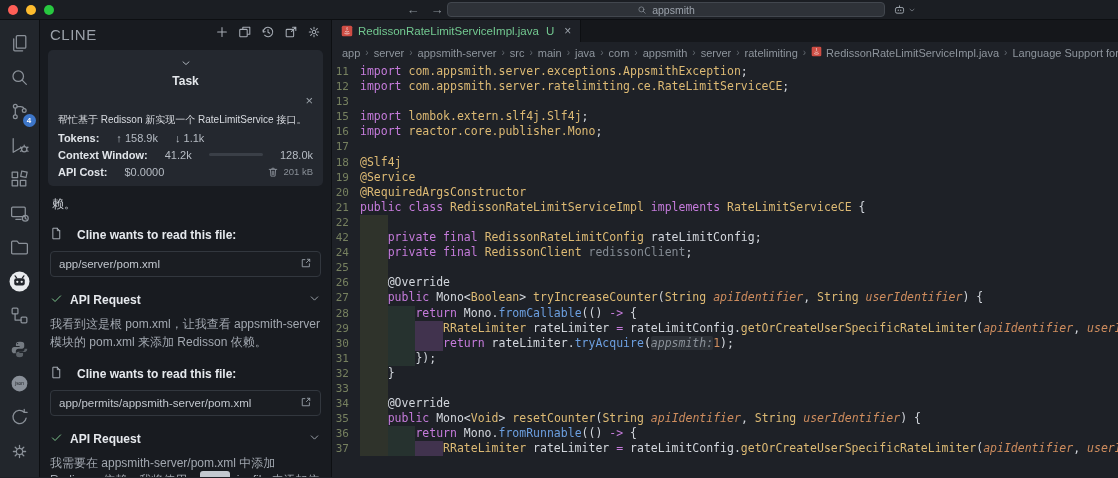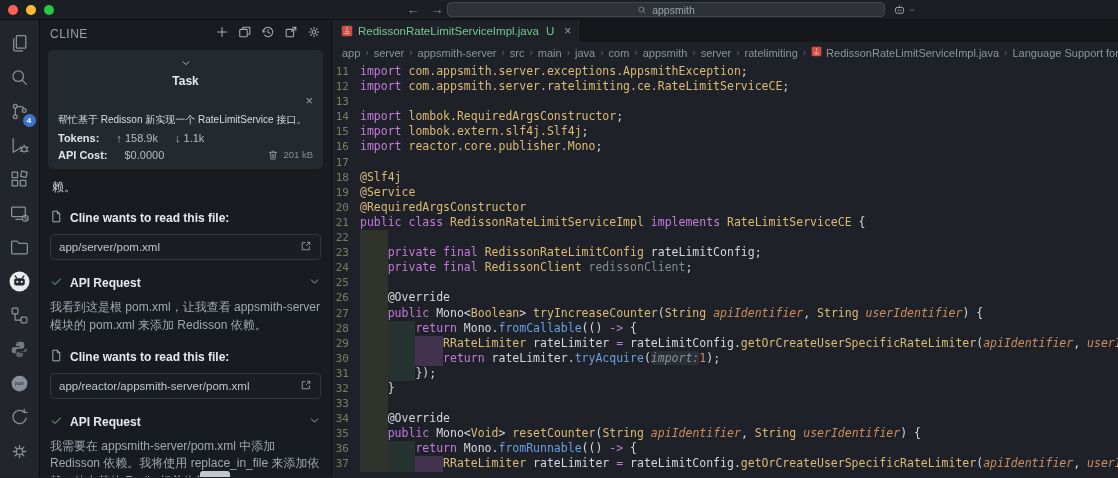--- a/index.html
+++ b/index.html
@@ -21,37 +21,37 @@
   
   .activitybar{width:40px;background:#22262c;border-right:1px solid #0d0f12;padding-top:8px;display:flex;flex-direction:column;align-items:center;flex:none;}
   .ab-item{position:relative;width:40px;height:34px;display:flex;align-items:center;justify-content:center;color:#8b9199;cursor:pointer;}
   .ab-item.active{color:#e9ebee;}
   .ab-item svg{width:21px;height:21px;}
   .ab-badge{position:absolute;right:4px;bottom:3px;width:13px;height:13px;border-radius:50%;background:#3d76c9;color:#fff;
     font-size:8px;line-height:13px;text-align:center;font-weight:bold;}
   
   .sidebar{position:relative;width:292px;background:#181b20;border-right:1px solid #0d0f12;flex:none;overflow:hidden;}
   .sb-header{height:28px;display:flex;align-items:center;padding:0 10px;}
-  .sb-title{font-size:12px;letter-spacing:.5px;color:#9ba1a9;}
+  .sb-title{font-size:15px;letter-spacing:.5px;color:#9ba1a9;}
   .sb-actions{margin-left:auto;display:flex;gap:9px;color:#a6acb4;align-items:center;}
   .sb-actions svg{width:14px;height:14px;cursor:pointer;}
   .task-card{margin:2px 8px 0;background:#24282f;border-radius:5px;padding:7px 10px 8px;}
   .task-row1{display:flex;align-items:center;gap:5px;color:#e4e7eb;font-size:12px;font-weight:bold;flex-direction:column;}
   .task-row1 svg{width:12px;height:12px;color:#b9bfc7;}
   .task-close{margin-left:auto;color:#9aa1a9;font-size:13px;font-weight:normal;cursor:pointer;}
   .task-text{margin-top:5px;font-size:10px;color:#d8dbe0;line-height:1.35;}
   .meta{margin-top:5px;font-size:11px;color:#b6bcc4;display:flex;align-items:center;gap:17px;}
   .meta b{color:#e1e5ea;}
   .pbar{flex:1;height:3.5px;border-radius:2px;background:#3a3f47;overflow:hidden;}
   .pfill{height:100%;background:#e8eaee;border-radius:2px;}
   .cost-right{margin-left:auto;display:flex;align-items:center;gap:4px;color:#8a9098;font-size:9.5px;}
   .cost-right svg{width:12px;height:12px;}
   
   .msg-text{margin:10px 12px 0;font-size:12px;color:#cfd3d9;line-height:1.4;}
-  .tool-label{margin:15px 10px 0;display:flex;align-items:center;gap:7px;font-size:12px;font-weight:bold;color:#e6e9ed;}
+  .tool-label{margin:15px 10px 0;display:flex;align-items:center;gap:14px;font-size:12px;font-weight:bold;color:#e6e9ed;}
   .tool-label svg{width:13px;height:13px;color:#aab0b8;flex:none;}
   .chip{margin:8px 10px 0;display:flex;align-items:center;justify-content:space-between;padding:5px 8px;background:#1a1d22;
     border:1px solid #32373e;border-radius:4px;font-size:11.5px;color:#c2c7ce;cursor:pointer;}
   .chip svg{width:12px;height:12px;color:#9aa1a9;flex:none;}
   .api-row{margin:15px 10px 0;display:flex;align-items:center;gap:7px;font-size:12px;font-weight:bold;color:#e6e9ed;}
   .api-row .chk{color:#7fc98f;}
   .api-row svg{width:13px;height:13px;flex:none;}
   .api-chev{margin-left:auto;color:#9aa1a9;cursor:pointer;}
   .api-text{margin:8px 10px 0;font-size:12px;color:#a2a8b0;line-height:1.45;}
   .scroll-pill{position:absolute;left:160px;bottom:0;width:30px;height:6px;border-radius:3px 3px 0 0;background:#c3c8cf;}
@@ -246,20 +246,26 @@
           <span>Task</span>
           <span class="task-close">×</span>
         </div>
         <div class="task-text">帮忙基于 Redisson 新实现一个 RateLimitService 接口。</div>
         <div class="meta">
           <b>Tokens:</b>
           <span>↑ 158.9k</span>
           <span>↓ 1.1k</span>
         </div>
         <div class="meta">
+          <b>Context Window:</b>
+          <span>41.2k</span>
+          <span class="pbar"><span class="pfill" id="pfill" style="width: 36%;"></span></span>
+          <span>128.0k</span>
+        </div>
+        <div class="meta">
           <b>API Cost:</b>
           <span>$0.0000</span>
           <span class="cost-right">
             <svg viewBox="0 0 16 16">
                 <path d="M3 4.5h10M6.5 4.5V3h3v1.5M4.5 4.5l.7 9h5.6l.7-9M7 7v4.5M9 7v4.5"></path>
               </svg>
             <span>201 kB</span>
           </span>
         </div>
       </div>
@@ -291,21 +297,21 @@
           </div>
           <div class="api-text">我看到这是根 pom.xml，让我查看 appsmith-server 模块的 pom.xml 来添加 Redisson 依赖。</div>
           <div class="tool-label">
             <span><svg viewBox="0 0 16 16">
                 <path d="M4 1.5h5l3 3v10H4z"></path>
                 <path d="M9 1.5v3h3"></path>
               </svg></span>
             <span>Cline wants to read this file:</span>
           </div>
           <div class="chip">
-            <span>app/reactor/appsmith-server/pom.xml</span>
+            <span>app/permits/appsmith-server/pom.xml</span>
             <span><svg viewBox="0 0 16 16">
                 <path d="M6.5 3.5H3v9.5h9.5V9"></path>
                 <path d="M8.5 7.5 13 3M9.8 3H13v3.2"></path>
               </svg></span>
           </div>
           <div class="api-row">
             <span class="chk"><svg viewBox="0 0 16 16">
                 <path d="M3 8.5l3.2 3.2L13 4.8"></path>
               </svg></span>
             <span>API Request</span>
@@ -380,37 +386,36 @@
           </span>
           <span class="bc-sep">›</span>
           <span class="bc-item">
             <span>Language Support for Java(TM) by Red Ha</span>
           </span>
         </div>
       <div class="code" id="code">
           <div class="cl"><span class="ln">11</span><span class="tok-wrap"><span class="k">import </span><span class="t">com.appsmith.server.exceptions.AppsmithException</span><span class="v">;</span></span></div>
           <div class="cl"><span class="ln">12</span><span class="tok-wrap"><span class="k">import </span><span class="t">com.appsmith.server.ratelimiting.ce.RateLimitServiceCE</span><span class="v">;</span></span></div>
           <div class="cl"><span class="ln">13</span><span class="tok-wrap"></span></div>
-          <div class="cl"><span class="ln">14</span><span class="tok-wrap"><span class="k">import </span><span class="t">lombok.RequiredArgsConstructor</span><span class="v">;</span></span></div>
           <div class="cl"><span class="ln">15</span><span class="tok-wrap"><span class="k">import </span><span class="t">lombok.extern.slf4j.Slf4j</span><span class="v">;</span></span></div>
           <div class="cl"><span class="ln">16</span><span class="tok-wrap"><span class="k">import </span><span class="t">reactor.core.publisher.Mono</span><span class="v">;</span></span></div>
           <div class="cl"><span class="ln">17</span><span class="tok-wrap"></span></div>
           <div class="cl"><span class="ln">18</span><span class="tok-wrap"><span class="t">@Slf4j</span></span></div>
           <div class="cl"><span class="ln">19</span><span class="tok-wrap"><span class="t">@Service</span></span></div>
           <div class="cl"><span class="ln">20</span><span class="tok-wrap"><span class="t">@RequiredArgsConstructor</span></span></div>
           <div class="cl"><span class="ln">21</span><span class="tok-wrap ulw"><span class="k">public class </span><span class="t">RedissonRateLimitServiceImpl</span><span class="k"> implements </span><span class="t">RateLimitServiceCE</span><span class="v"> {</span></span></div>
           <div class="cl"><span class="ln">22</span><span class="ind l0"></span><span class="tok-wrap"></span></div>
-          <div class="cl"><span class="ln">23</span><span class="ind l0"></span><span class="tok-wrap"><span class="k">private final </span><span class="t">RedissonRateLimitConfig</span><span class="v"> rateLimitConfig;</span></span></div>
+          <div class="cl"><span class="ln">42</span><span class="ind l0"></span><span class="tok-wrap"><span class="k">private final </span><span class="t">RedissonRateLimitConfig</span><span class="v"> rateLimitConfig;</span></span></div>
           <div class="cl"><span class="ln">24</span><span class="ind l0"></span><span class="tok-wrap"><span class="k">private final </span><span class="t">RedissonClient</span><span class="v"> </span><span class="d">redissonClient</span><span class="v">;</span></span></div>
           <div class="cl"><span class="ln">25</span><span class="ind l0"></span><span class="tok-wrap"></span></div>
           <div class="cl"><span class="ln">26</span><span class="ind l0"></span><span class="tok-wrap"><span class="v">@Override</span></span></div>
           <div class="cl"><span class="ln">27</span><span class="ind l0"></span><span class="tok-wrap"><span class="k">public </span><span class="v">Mono&lt;</span><span class="t">Boolean</span><span class="v">&gt; </span><span class="t">tryIncreaseCounter</span><span class="v">(</span><span class="t">String</span><span class="v"> </span><span class="p">apiIdentifier</span><span class="v">, </span><span class="t">String</span><span class="v"> </span><span class="p">userIdentifier</span><span class="v">) {</span></span></div>
           <div class="cl"><span class="ln">28</span><span class="ind l0"></span><span class="ind l1"></span><span class="tok-wrap"><span class="k">return </span><span class="v">Mono.</span><span class="m">fromCallable</span><span class="v">(() </span><span class="k">-&gt;</span><span class="v"> {</span></span></div>
           <div class="cl"><span class="ln">29</span><span class="ind l0"></span><span class="ind l1"></span><span class="ind l2"></span><span class="tok-wrap"><span class="t">RRateLimiter</span><span class="v"> rateLimiter </span><span class="k">=</span><span class="v"> rateLimitConfig.</span><span class="t">getOrCreateUserSpecificRateLimiter</span><span class="v">(</span><span class="p">apiIdentifier</span><span class="v">, </span><span class="p">userIdentifier</span></span></div>
-          <div class="cl"><span class="ln">30</span><span class="ind l0"></span><span class="ind l1"></span><span class="ind l2"></span><span class="tok-wrap"><span class="k">return </span><span class="v">rateLimiter.</span><span class="m">tryAcquire</span><span class="v">(</span><span class="h">import:</span><span class="n">1</span><span class="v">);</span></span></div>
+          <div class="cl"><span class="ln">30</span><span class="ind l0"></span><span class="ind l1"></span><span class="ind l2"></span><span class="tok-wrap"><span class="k">return </span><span class="v">rateLimiter.</span><span class="m">tryAcquire</span><span class="v">(</span><span class="h">appsmith:</span><span class="n">1</span><span class="v">);</span></span></div>
           <div class="cl"><span class="ln">31</span><span class="ind l0"></span><span class="ind l1"></span><span class="tok-wrap"><span class="v">});</span></span></div>
           <div class="cl"><span class="ln">32</span><span class="ind l0"></span><span class="tok-wrap"><span class="v">}</span></span></div>
           <div class="cl"><span class="ln">33</span><span class="ind l0"></span><span class="tok-wrap"></span></div>
           <div class="cl"><span class="ln">34</span><span class="ind l0"></span><span class="tok-wrap"><span class="v">@Override</span></span></div>
           <div class="cl"><span class="ln">35</span><span class="ind l0"></span><span class="tok-wrap"><span class="k">public </span><span class="v">Mono&lt;</span><span class="t">Void</span><span class="v">&gt; </span><span class="t">resetCounter</span><span class="v">(</span><span class="t">String</span><span class="v"> </span><span class="p">apiIdentifier</span><span class="v">, </span><span class="t">String</span><span class="v"> </span><span class="p">userIdentifier</span><span class="v">) {</span></span></div>
           <div class="cl"><span class="ln">36</span><span class="ind l0"></span><span class="ind l1"></span><span class="tok-wrap"><span class="k">return </span><span class="v">Mono.</span><span class="m">fromRunnable</span><span class="v">(() </span><span class="k">-&gt;</span><span class="v"> {</span></span></div>
           <div class="cl"><span class="ln">37</span><span class="ind l0"></span><span class="ind l1"></span><span class="ind l2"></span><span class="tok-wrap"><span class="t">RRateLimiter</span><span class="v"> rateLimiter </span><span class="k">=</span><span class="v"> rateLimitConfig.</span><span class="t">getOrCreateUserSpecificRateLimiter</span><span class="v">(</span><span class="p">apiIdentifier</span><span class="v">, </span><span class="p">userIdentifier</span></span></div>
         </div>
     </div>
   </div>

